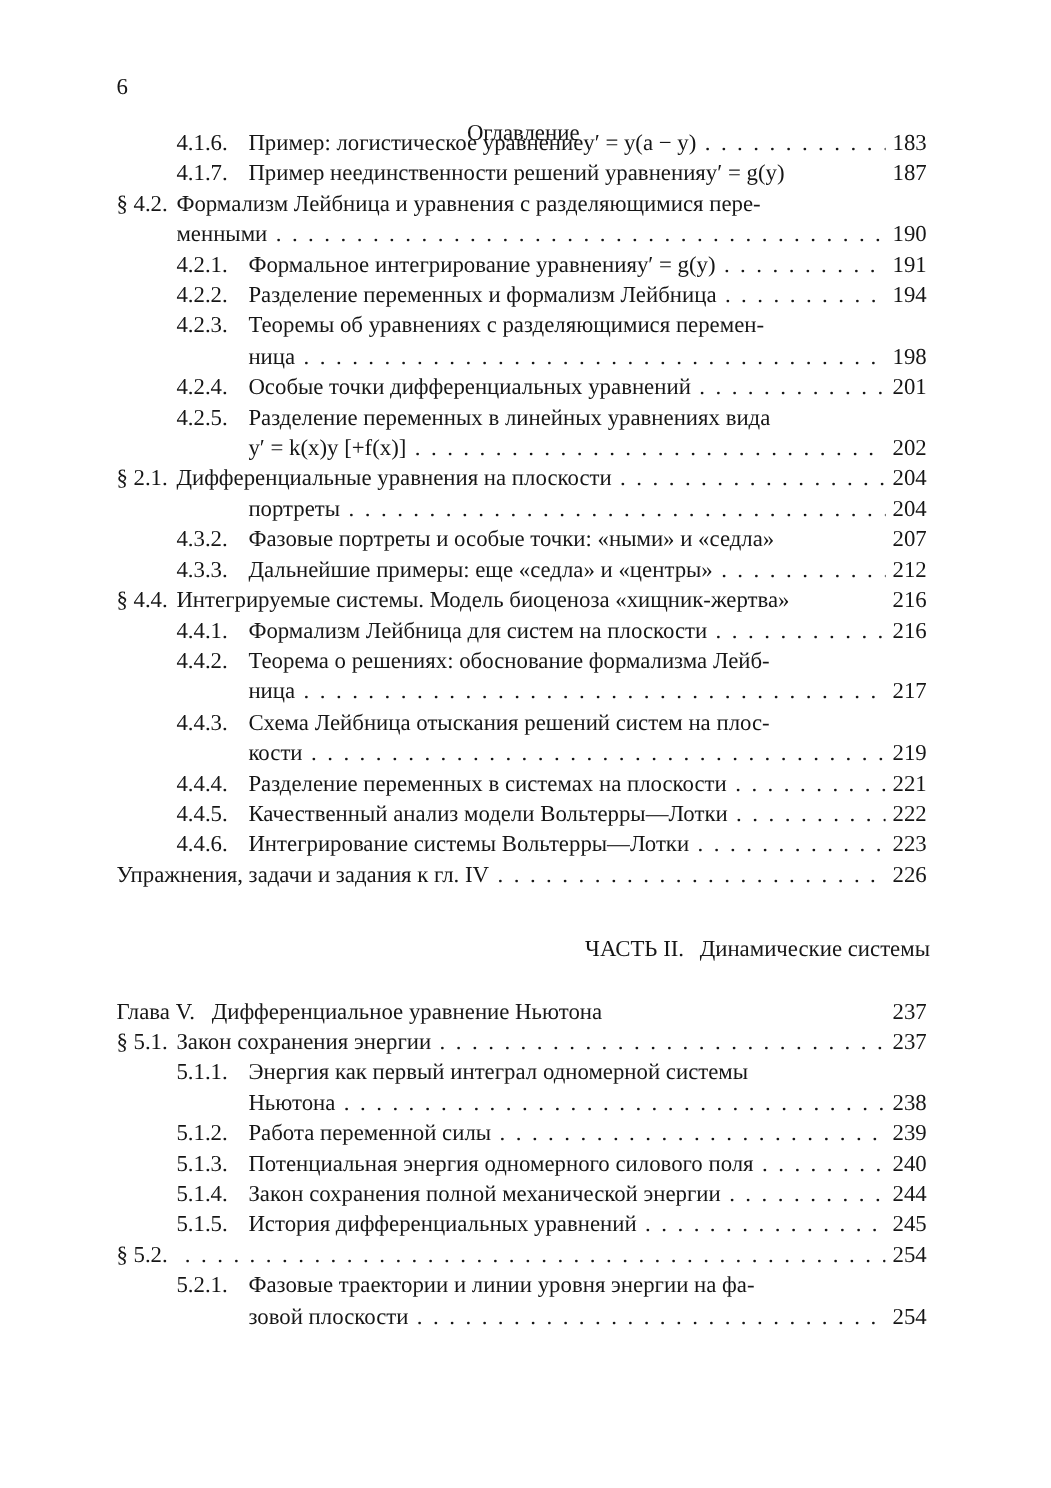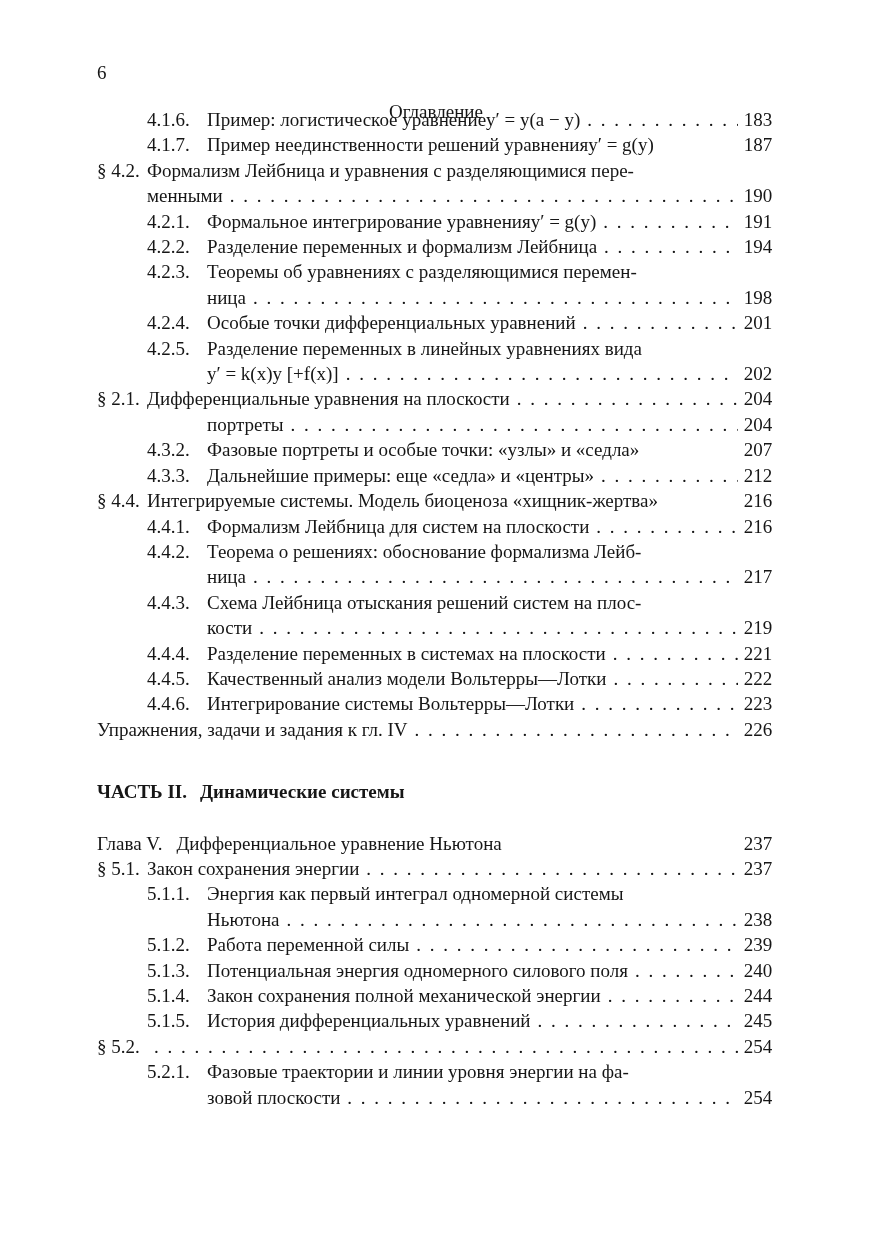--- a/index.html
+++ b/index.html
@@ -30,22 +30,22 @@
   .leader {
     flex:1 1 auto; min-width:0;
     overflow:hidden; text-align:right;
     word-spacing:4px;
     margin:0 3px 0 7px;
   }
   .pg { flex:0 0 auto; min-width:34px; text-align:center; }
 
   .part-heading {
     margin-top:37px;
-    text-align:left;
-    font-weight:bold;
+    text-align:right;
+    font-weight:normal;
   }
   .part-heading .part-title { margin-left:13px; }
 
   .chapter-row {
     margin-top:26px;
     display:flex; align-items:baseline; white-space:nowrap;
     font-weight:normal;
   }
   .chapter-row .chap-title { margin-left:14px; }
   .chapter-row .chap-fill { flex:1 1 auto; }
@@ -138,21 +138,21 @@
         </div>
         <div class="row row-cont2">
           <span class="sp110"></span>
           <span class="txt">портреты</span>
           <span class="leader">. . . . . . . . . . . . . . . . . . . . . . . . . . . . . . . . . . . . . . . . . . . . . . . . . . . . . . . . . . . .</span>
           <span class="pg">204</span>
         </div>
         <div class="row row-sub">
           <span class="sp50"></span>
           <span class="numsub">4.3.2.</span>
-          <span class="txt">Фазовые портреты и особые точки: «узлы» и «седла»</span>
+          <span class="txt">Фазовые портреты и особые точки: «ными» и «седла»</span>
           <span class="leader"></span>
           <span class="pg">207</span>
         </div>
         <div class="row row-sub">
           <span class="sp50"></span>
           <span class="numsub">4.3.3.</span>
           <span class="txt">Дальнейшие примеры: еще «седла» и «центры»</span>
           <span class="leader">. . . . . . . . . . . . . . . . . . . . . . . . . . . . . . . . . . . . . . . . . . . . . . . . . . . . . . . . . . . .</span>
           <span class="pg">212</span>
         </div>

